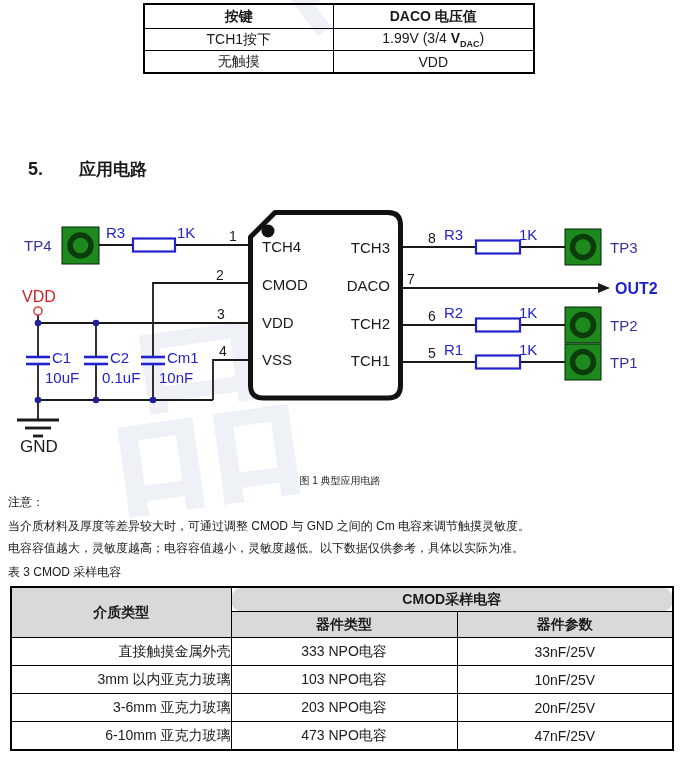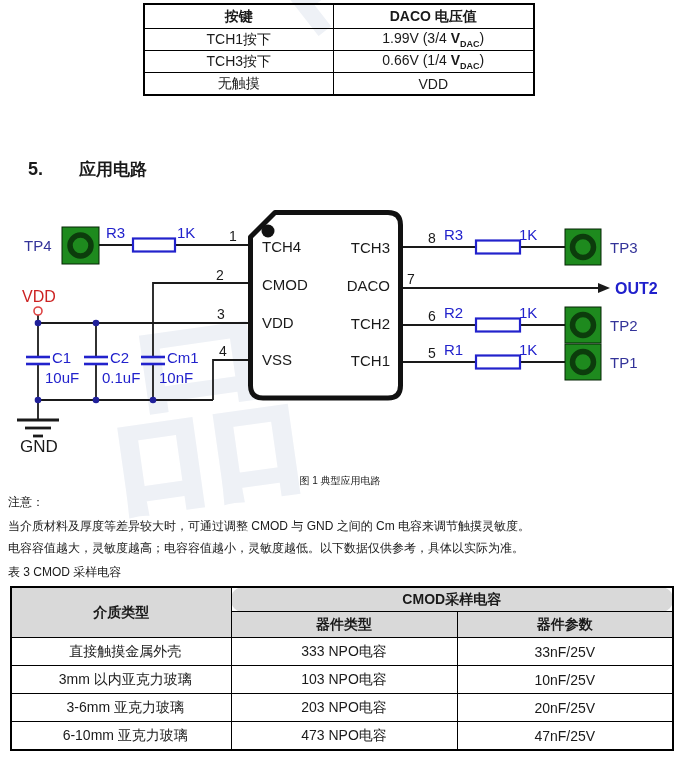--- a/index.html
+++ b/index.html
@@ -32,21 +32,21 @@
   #figcap{position:absolute;left:0;top:474px;width:680px;text-align:center;font-size:10px;z-index:1;}
   .noteline{position:absolute;left:8px;font-size:12px;z-index:1;white-space:nowrap;}
   
   #bottable{position:absolute;left:10px;top:586px;width:662px;border-collapse:collapse;
             table-layout:fixed;z-index:1;border:2px solid #000;}
   #bottable th,#bottable td{border:1px solid #000;font-size:14px;padding:0;vertical-align:middle;}
   #bottable th{background:#d9d9d9;font-weight:bold;text-align:center;}
   #bottable .h1{height:23px;border-radius:12px;}
   #bottable .h2{height:25px;}
   #bottable td{height:27px;text-align:center;}
-  #bottable td.med{text-align:center;padding-left:8px;margin-left:15px;}
+  #bottable td.med{text-align:right;padding-left:8px;margin-left:15px;}
 </style>
 </head>
 <body>
 
 <div id="page">
 
   <div id="wm1" class="wm">PinTENG</div>
   <div id="wm2" class="wm">品</div>
 
   <table id="toptable">
@@ -55,24 +55,20 @@
         <col style="width:201px">
       </colgroup>
     <tbody>
         <tr>
       <th>按键</th>
       <th>DACO 电压值</th>
     </tr>
     <tr>
       <td>TCH1按下</td>
       <td><span>1.99V (3/4 </span><span class="vdac"><span>V</span><sub>DAC</sub></span><span>)</span></td>
-    </tr>
-    <tr>
-      <td>TCH3按下</td>
-      <td><span>0.66V (1/4 </span><span class="vdac"><span>V</span><sub>DAC</sub></span><span>)</span></td>
     </tr>
     <tr>
       <td>无触摸</td>
       <td>VDD</td>
     </tr>
   </tbody>
     </table>
 
   <div id="sec">
     <span>5.</span><span class="t">应用电路</span>

